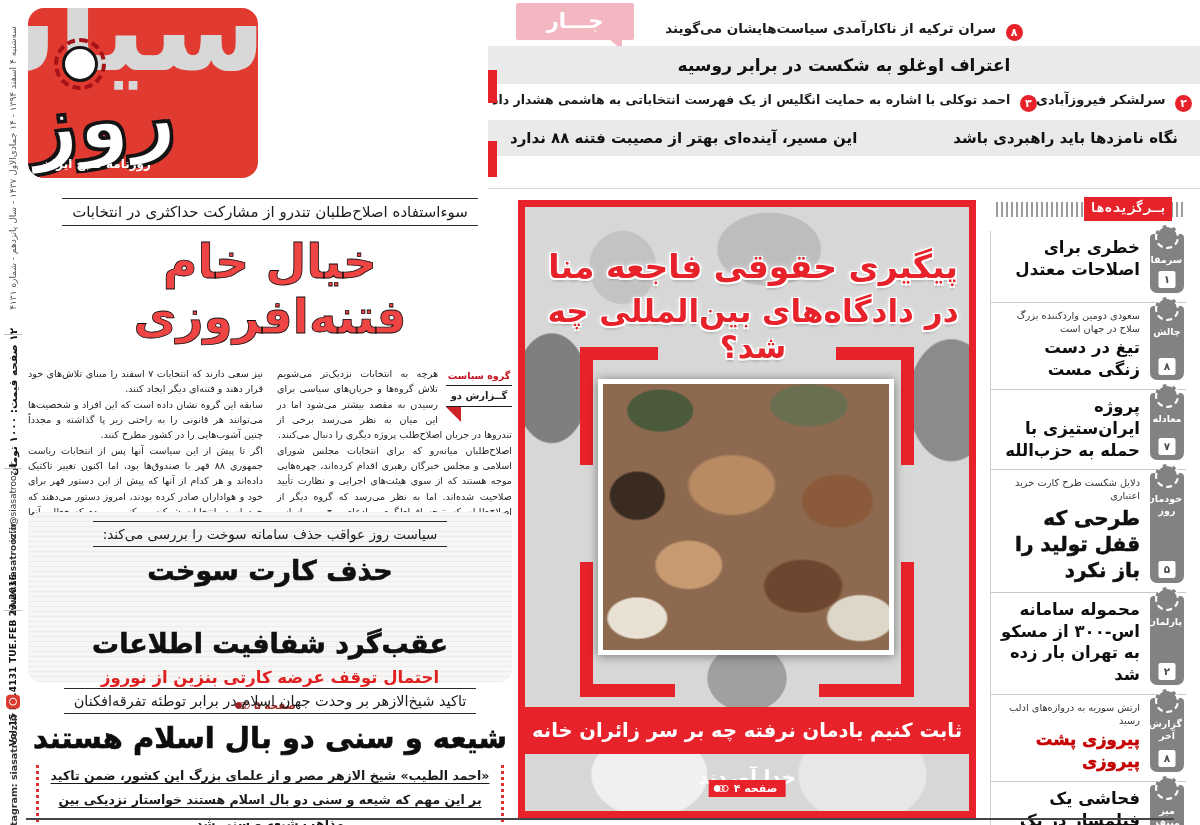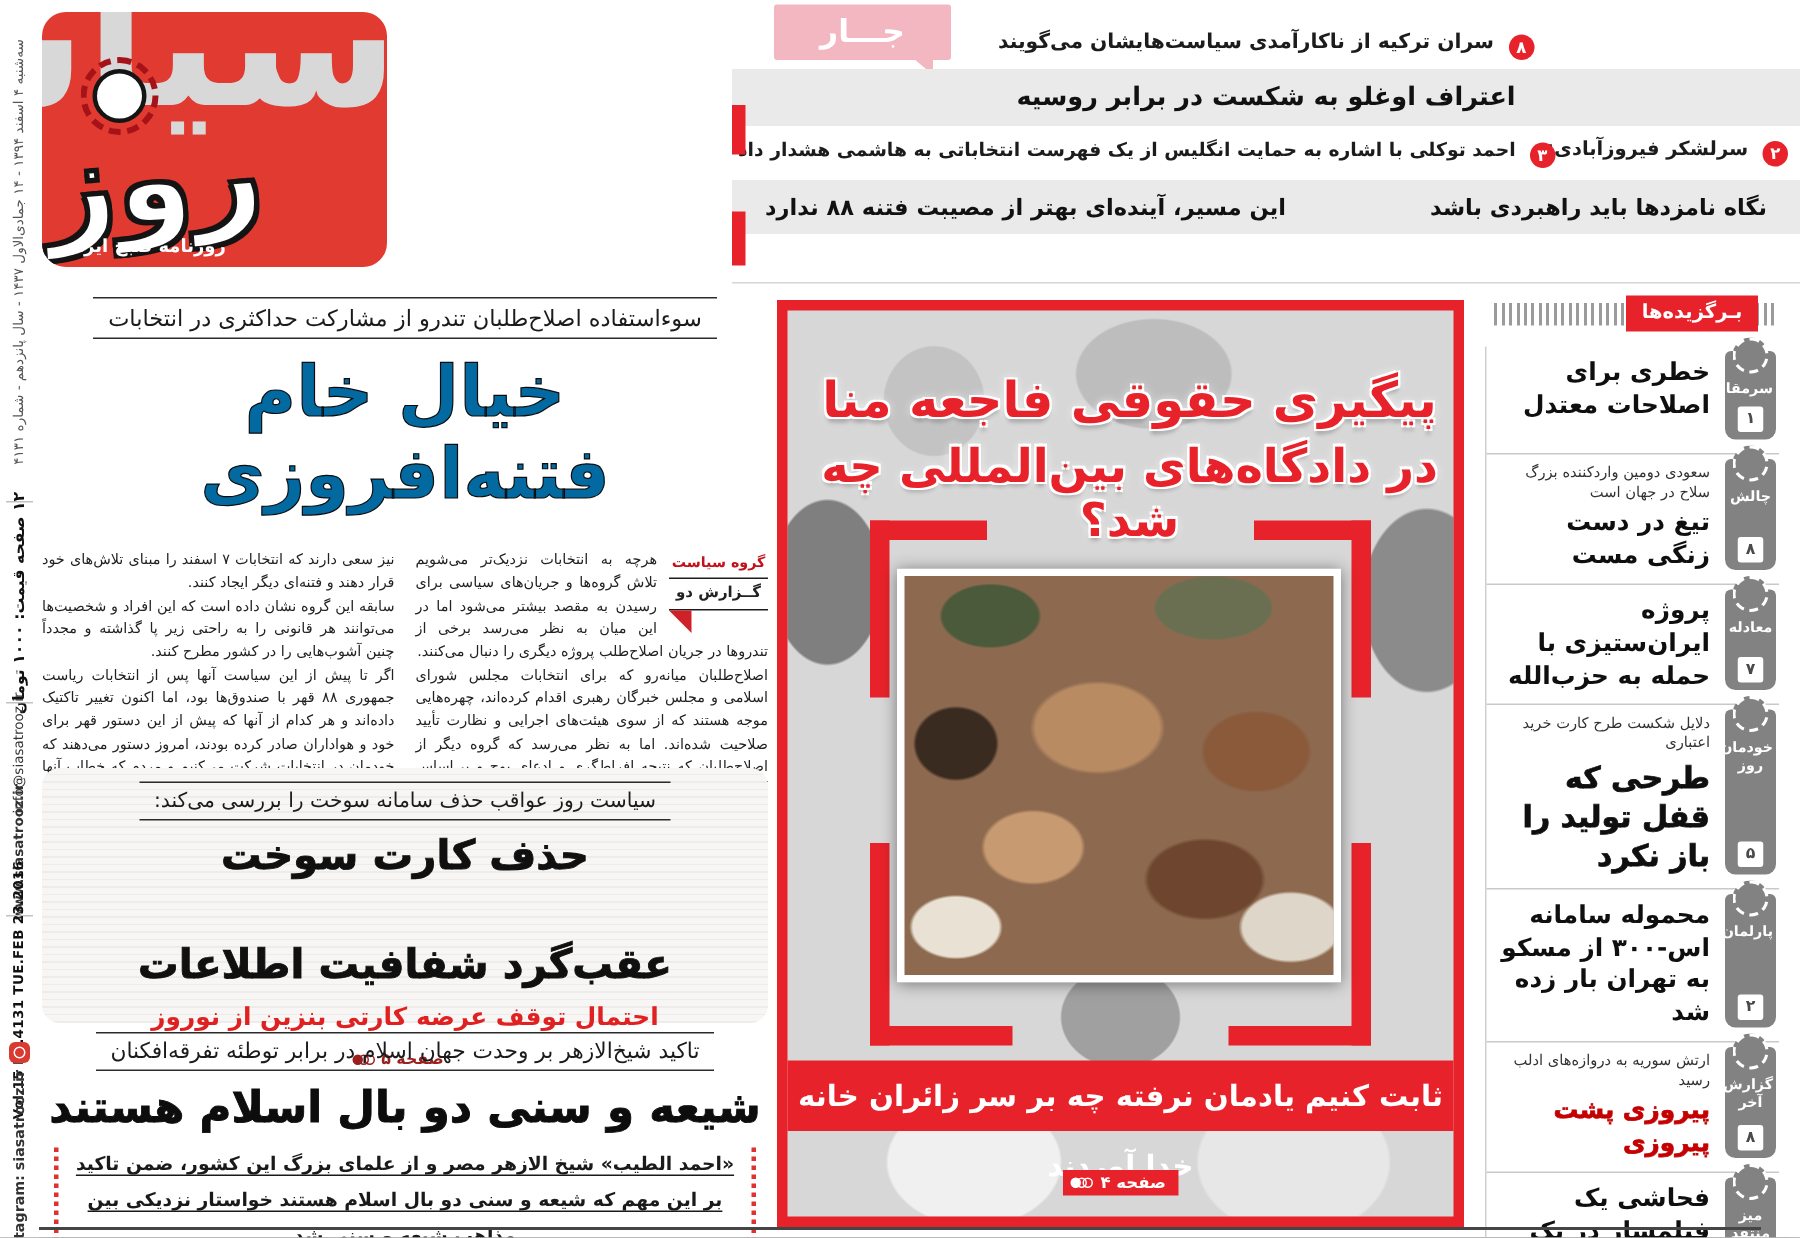--- a/index.html
+++ b/index.html
@@ -52,21 +52,21 @@
   .badge { display:inline-block; width:17px; height:17px; border-radius:50%; background:#e8222a; color:#fff;
            font-size:11px; font-weight:bold; line-height:17px; text-align:center; margin-left:5px; vertical-align:-3px; }
   .redbar { position:absolute; right:703px; width:9px; background:#e8222a; }
   .rb1 { top:70px; height:33px; } .rb2 { top:141px; height:36px; }
   .hline { position:absolute; top:188px; left:0; right:0; height:1px; background:#d6d6d6; }
 
   
   .lead { position:absolute; top:198px; right:688px; left:28px; width:484px; text-align:center; }
   .kickline { display:inline-block; border-top:1.4px solid #2b2b2b; border-bottom:1.4px solid #2b2b2b;
               padding:4px 10px; font-size:15px; color:#1b1b1b; }
-  .lead-h { margin-top:8px; font-size:47px; font-weight:900; color:#0369a1; letter-spacing:-1px;
+  .lead-h { margin-top:8px; font-size:47px; font-weight:900; color:#ef4444; letter-spacing:-1px;
             -webkit-text-stroke:.8px #0c0c0c; }
   .lead-body { display:flex; gap:14px; margin-top:22px; height:182px; overflow:hidden; text-align:justify; }
   .col { flex:1; font-size:9.6px; line-height:1.6; color:#222; }
   .col .bt { white-space:pre-line; }
   .byline { float:right; width:66px; margin:2px 0 4px 8px; text-align:center; }
   .by1 { color:#c1121c; font-size:9.5px; font-weight:bold; border-bottom:1.5px solid #1c1c1c; padding-bottom:2px; }
   .by2 { font-size:10px; font-weight:bold; color:#222; border-bottom:1.5px solid #1c1c1c; padding:2px 0; }
   .tri { width:0; height:0; border-top:15px solid #cf2128; border-left:15px solid transparent; margin-right:auto; }
   .pageref { font-size:10.5px; font-weight:bold; color:#9a1f1f; white-space:nowrap; display:inline-flex;
              align-items:center; gap:4px; margin-right:6px; }
@@ -124,21 +124,21 @@
   .p-banner { position:absolute; left:0; right:0; top:500px; height:47px; background:#e8222a; color:#fff;
               text-align:center; font-size:19.5px; font-weight:bold; line-height:47px; }
   .p-pg { position:absolute; bottom:14px; left:50%; transform:translateX(-50%); background:#e8222a; color:#fff;
           font-size:11px; font-weight:bold; padding:2px 8px; display:inline-flex; align-items:center; gap:5px; }
 
   
   .sidebar { position:absolute; top:202px; left:990px; width:196px; }
   .sb-head { position:relative; height:15px; margin-left:6px;
              background:repeating-linear-gradient(90deg,#9b9b9b 0 2px,#ffffff 2px 5px); }
   .sb-label { position:absolute; top:-5px; right:14px; width:88px; height:24px; background:#e8222a; color:#fff;
-              font-size:13px; font-weight:bold; text-align:center; line-height:24px; letter-spacing:.5px; }
+              font-size:13px; font-weight:bold; text-align:center; line-height:24px; letter-spacing:.5px;font-family:Liberation Mono, monospace; }
   .sb-items { margin-top:14px; border-left:1px solid #cfcfcf; }
   .s-item { position:relative; padding:6px 46px 8px 6px; border-bottom:1px solid #c9c9c9; }
   .s-item:nth-child(1){min-height:72px;} .s-item:nth-child(2){min-height:80px;}
   .s-item:nth-child(3){min-height:60px;} .s-item:nth-child(4){min-height:84px;}
   .s-item:nth-child(5){min-height:78px;} .s-item:nth-child(6){min-height:66px;}
   .s-item:nth-child(7){min-height:62px;} .s-item:nth-child(8){min-height:60px;}
   .tab { position:absolute; top:3px; right:2px; bottom:9px; width:34px; background:#828282;
          border-radius:4px 4px 7px 7px; }
   .scallop { position:absolute; top:-9px; left:50%; transform:translateX(-50%); width:24px; height:24px;
              border-radius:50%; background:#828282; border:2.5px dashed #fff; }

